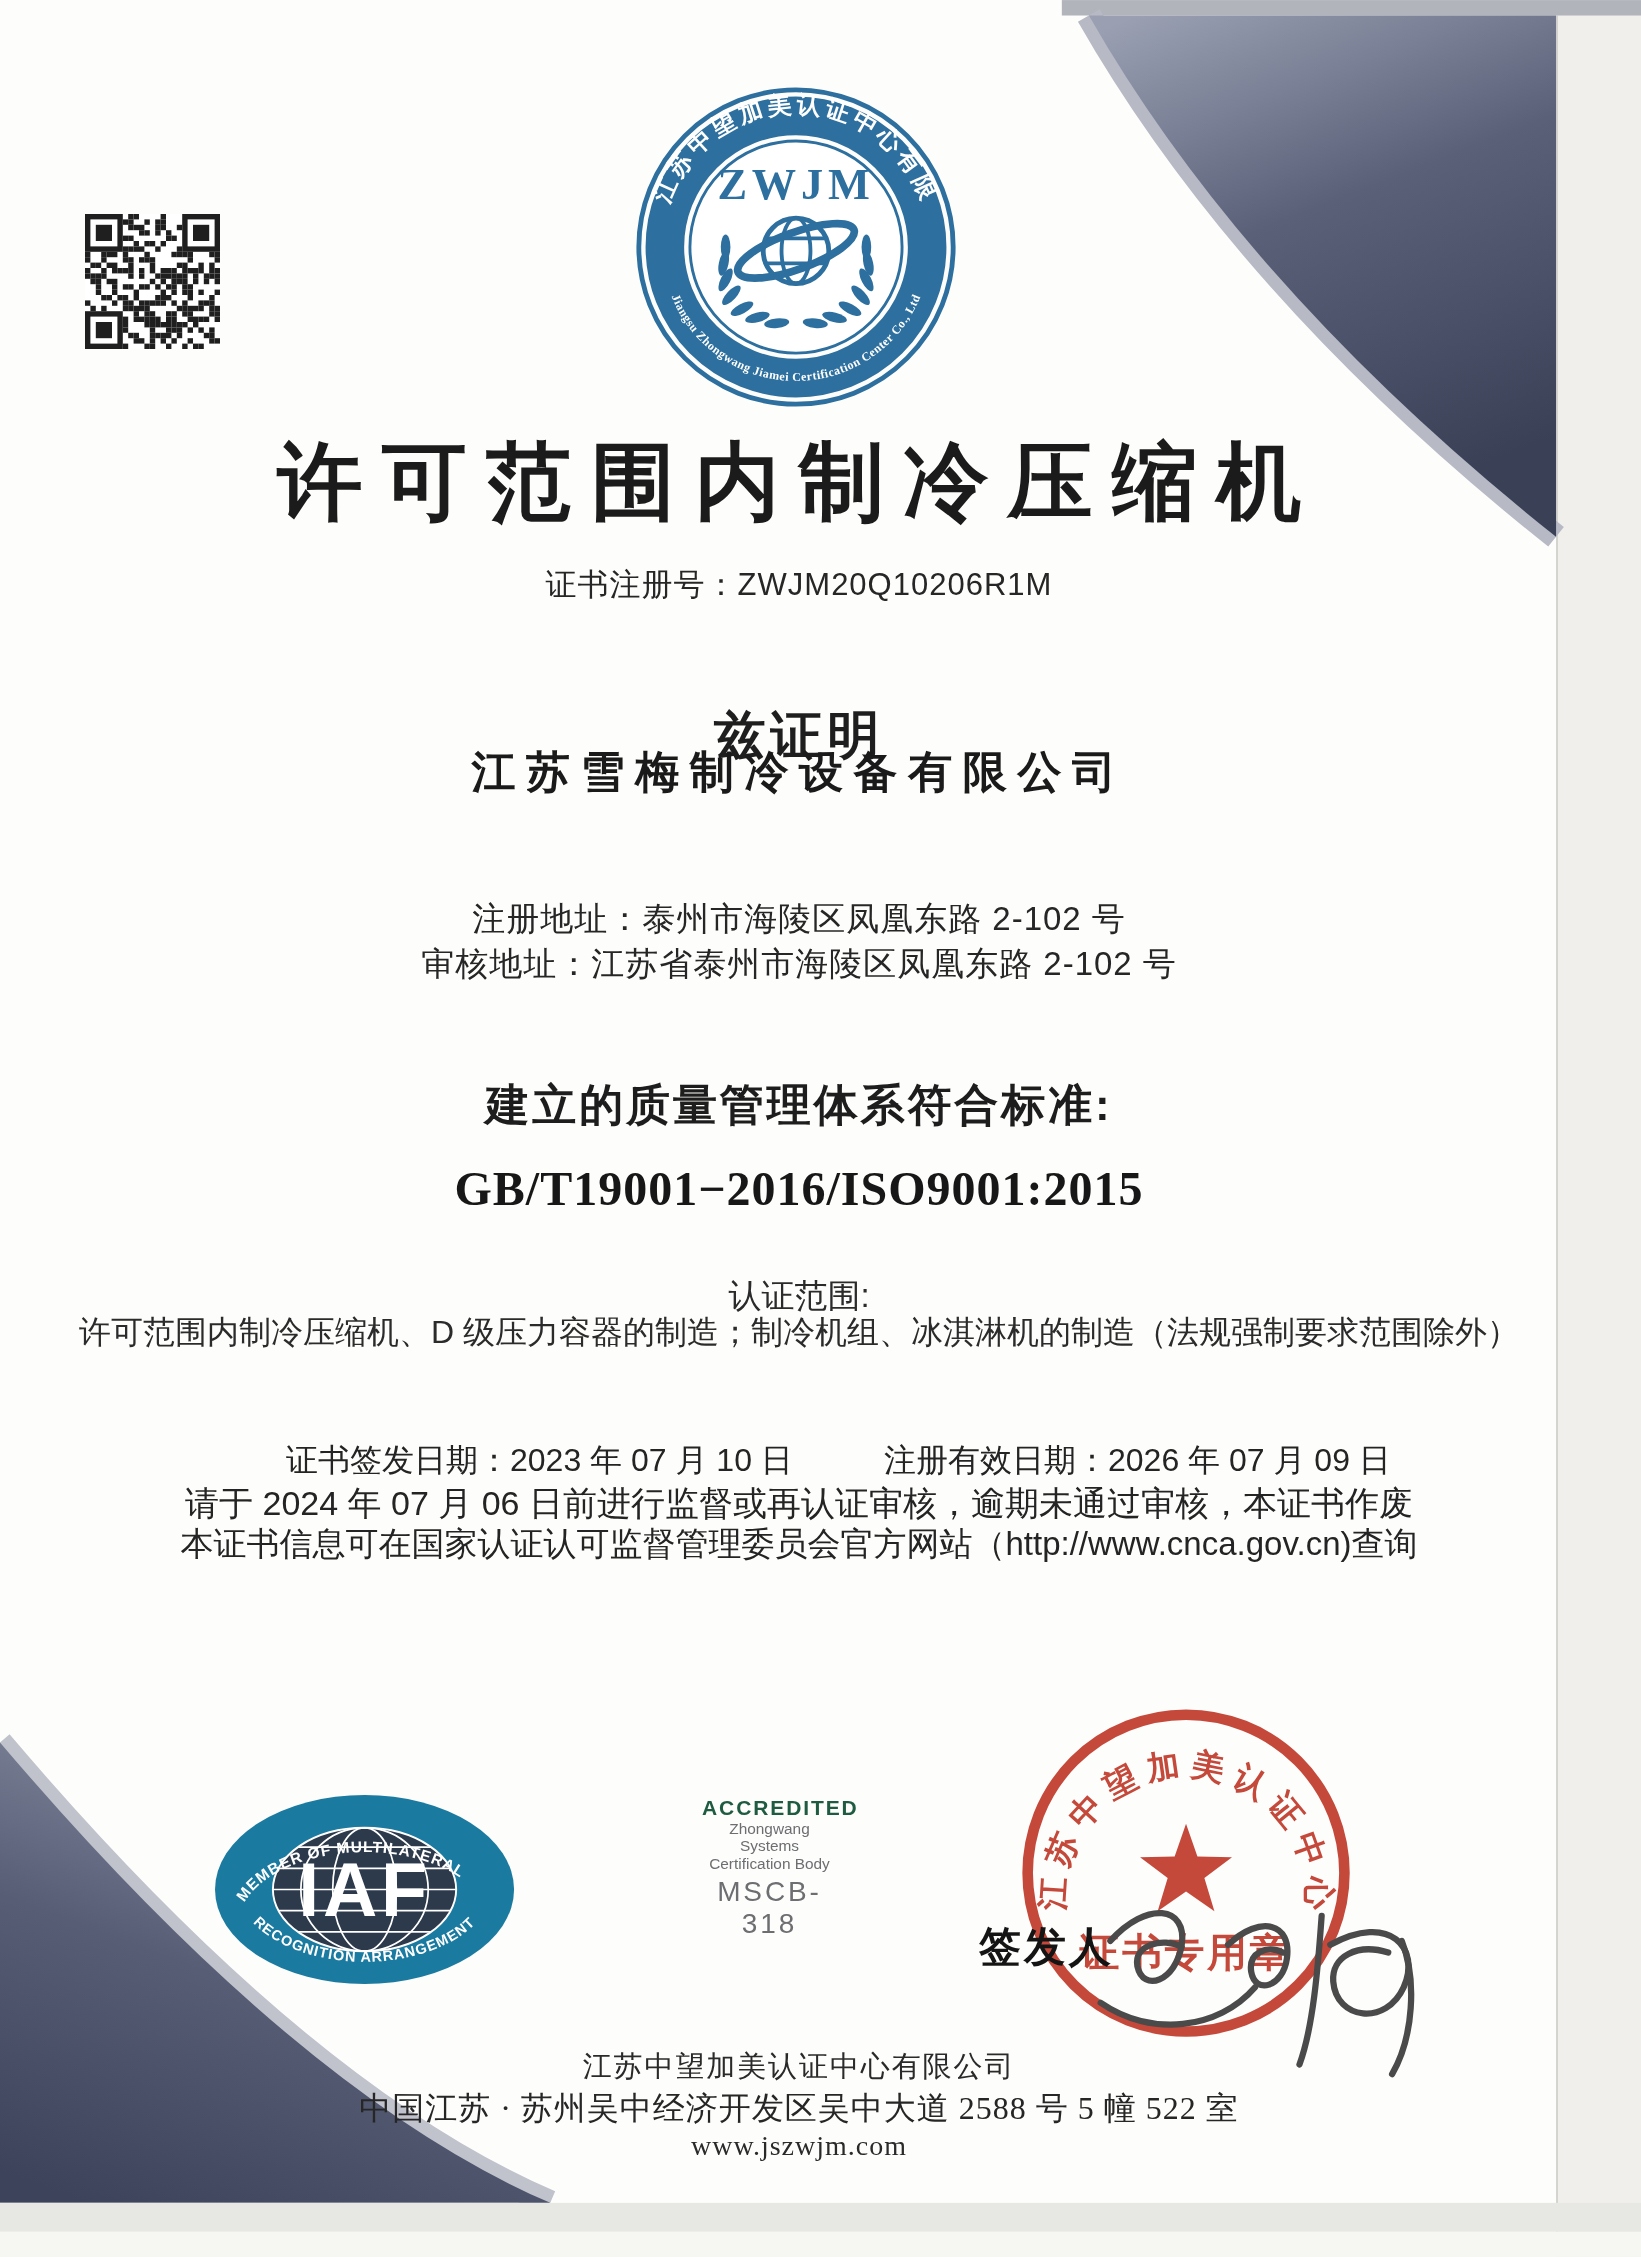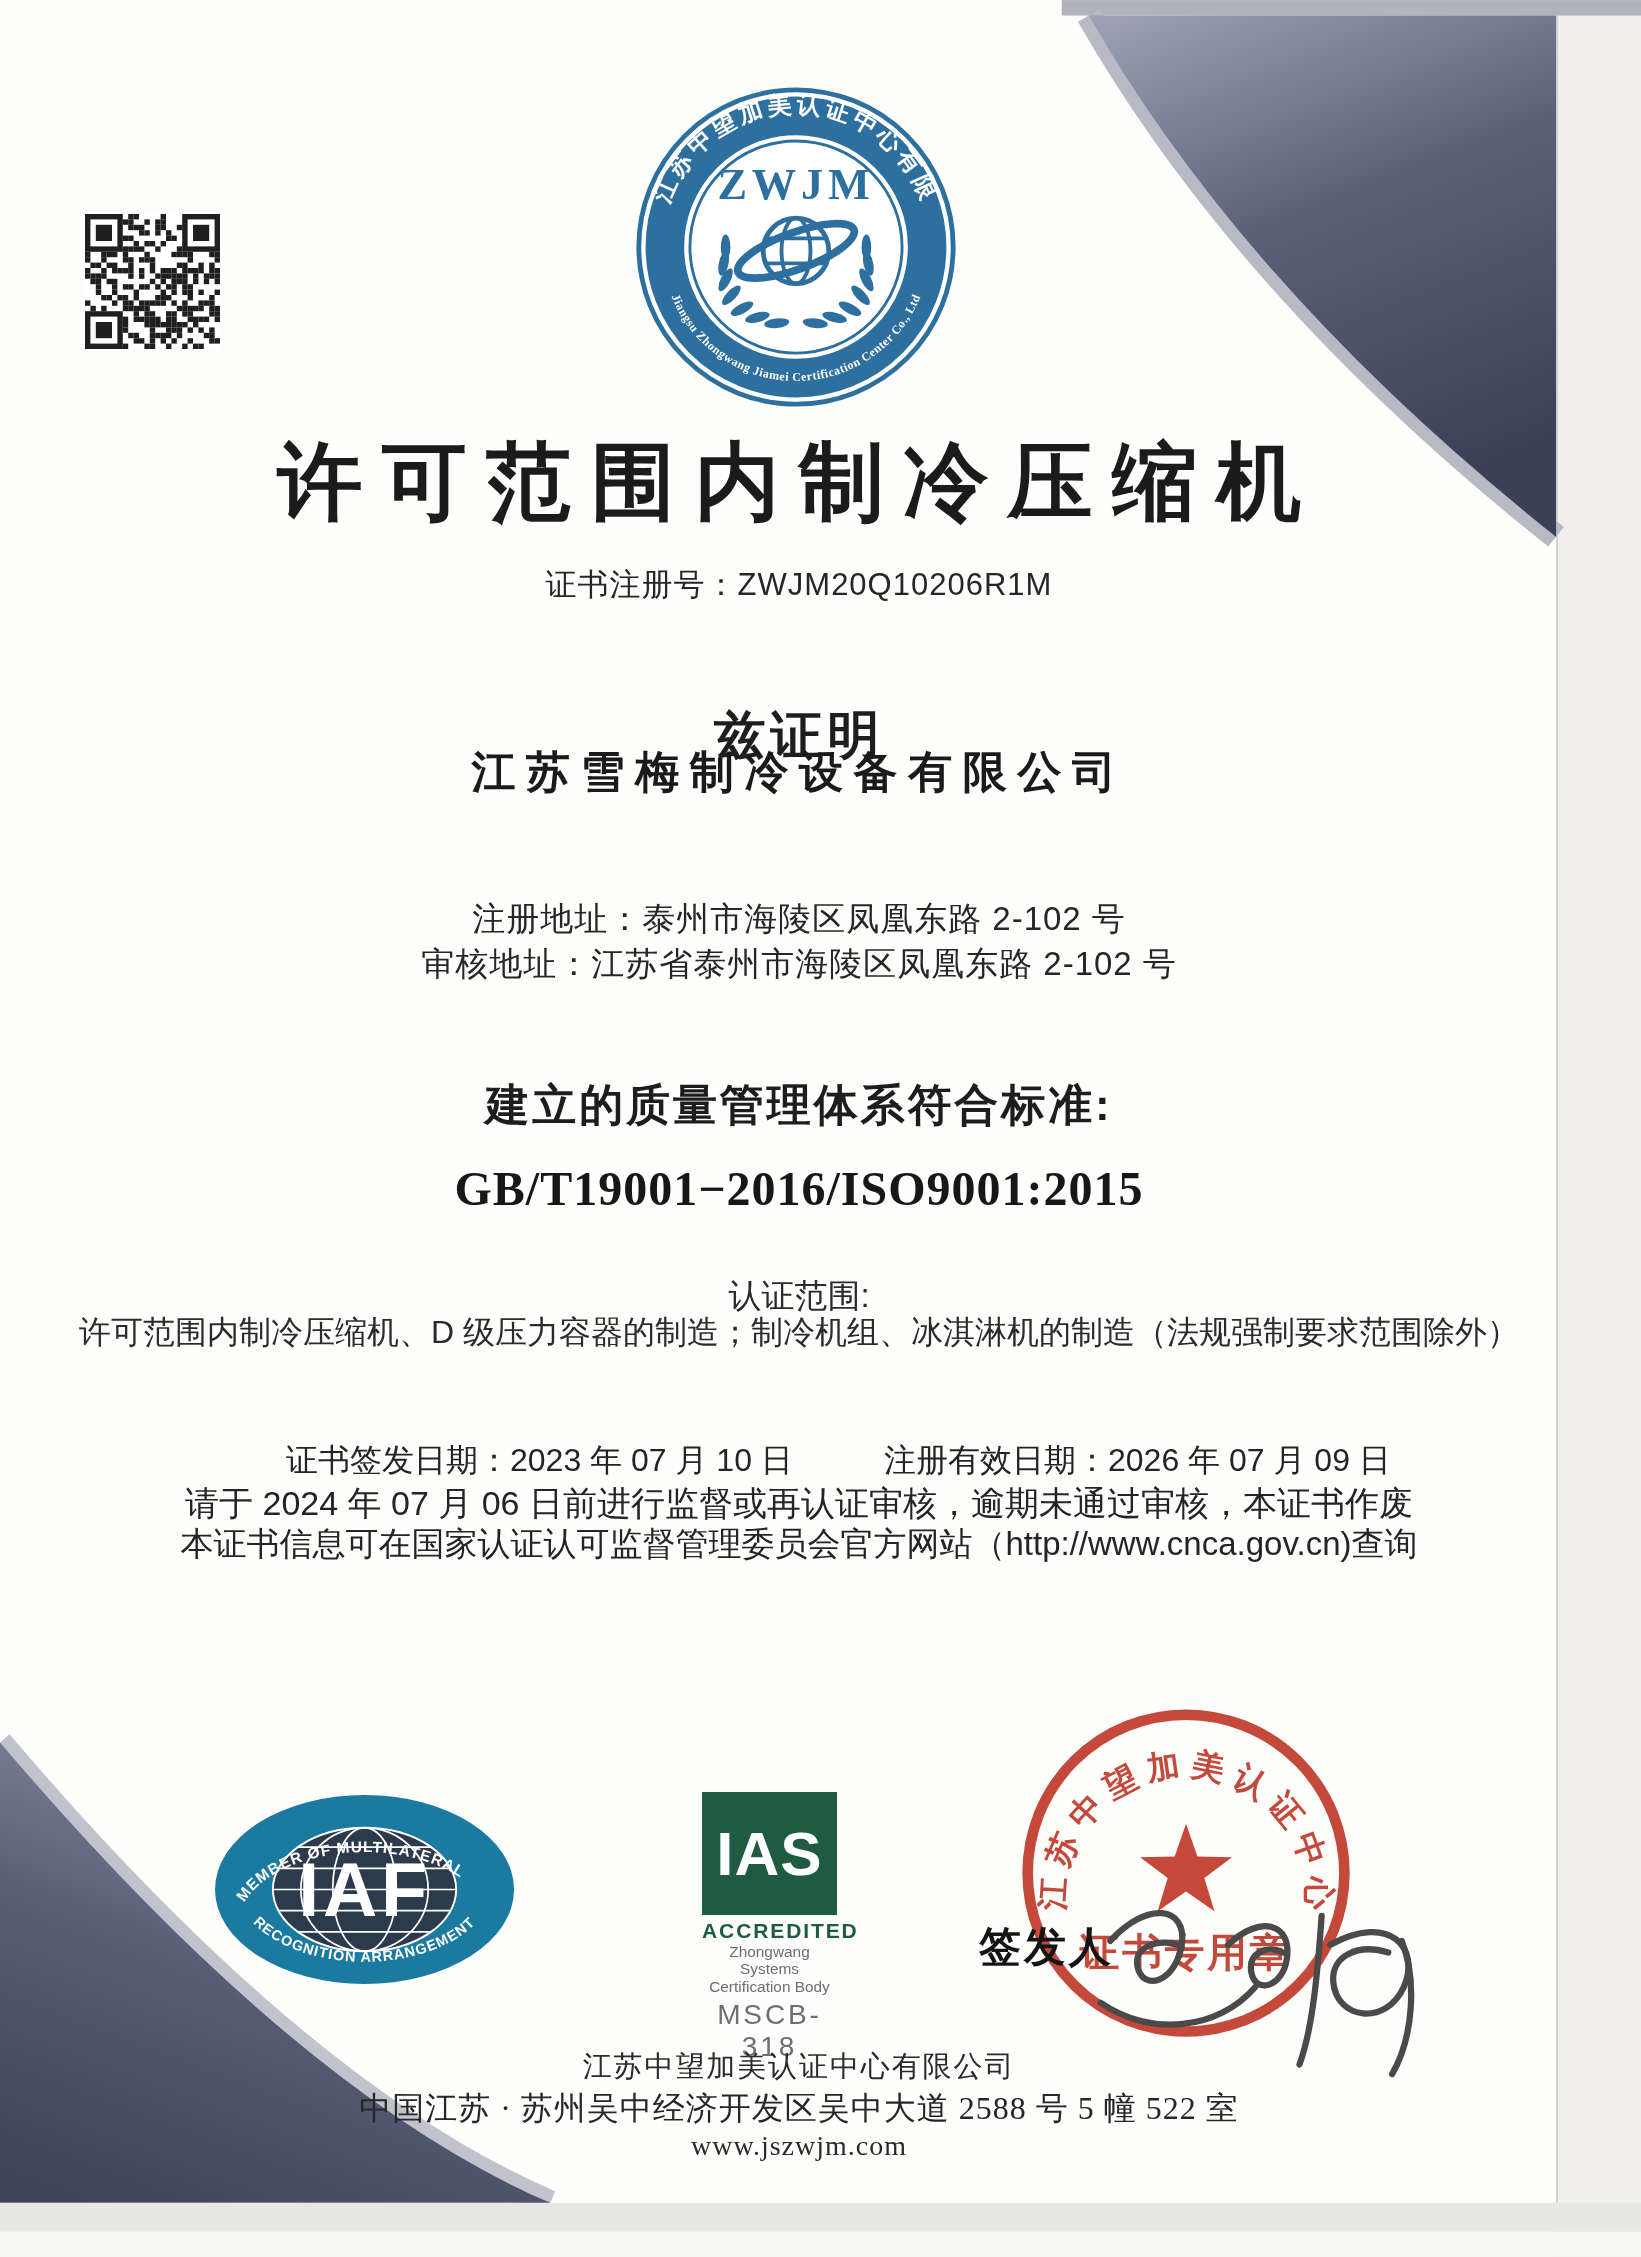--- a/index.html
+++ b/index.html
@@ -404,23 +404,20 @@
     <text x="155" y="126" text-anchor="middle" font-size="78" font-weight="bold" fill="#ffffff" letter-spacing="4" font-family="Liberation Sans,DejaVu Sans,sans-serif">IAF</text>
     <text font-size="16" font-weight="bold" fill="#ffffff" letter-spacing="1">
       <textPath href="#iafTop" startOffset="6">MEMBER OF MULTILATERAL</textPath>
     </text>
     <text font-size="15" font-weight="bold" fill="#ffffff" letter-spacing="1">
       <textPath href="#iafBot" startOffset="2">RECOGNITION ARRANGEMENT</textPath>
     </text>
   </svg>
 
   <div class="abs ias-wrap">
-    <div class="ias-square" style="background:#1e5b41">
-        <span>IAS</span>
-      </div>
     <div class="ias-accredited" style="color:#1e5b41">ACCREDITED</div>
     <div class="ias-sub">Zhongwang Systems</div>
     <div class="ias-sub">Certification Body</div>
     <div class="ias-code">MSCB-318</div>
   </div>
 
   <div class="abs sans signer">签发人</div>
 
   <svg class="abs seal" width="338" height="344" viewBox="0 0 350 356" xmlns="http://www.w3.org/2000/svg" style="opacity:0.92">
     <defs>

